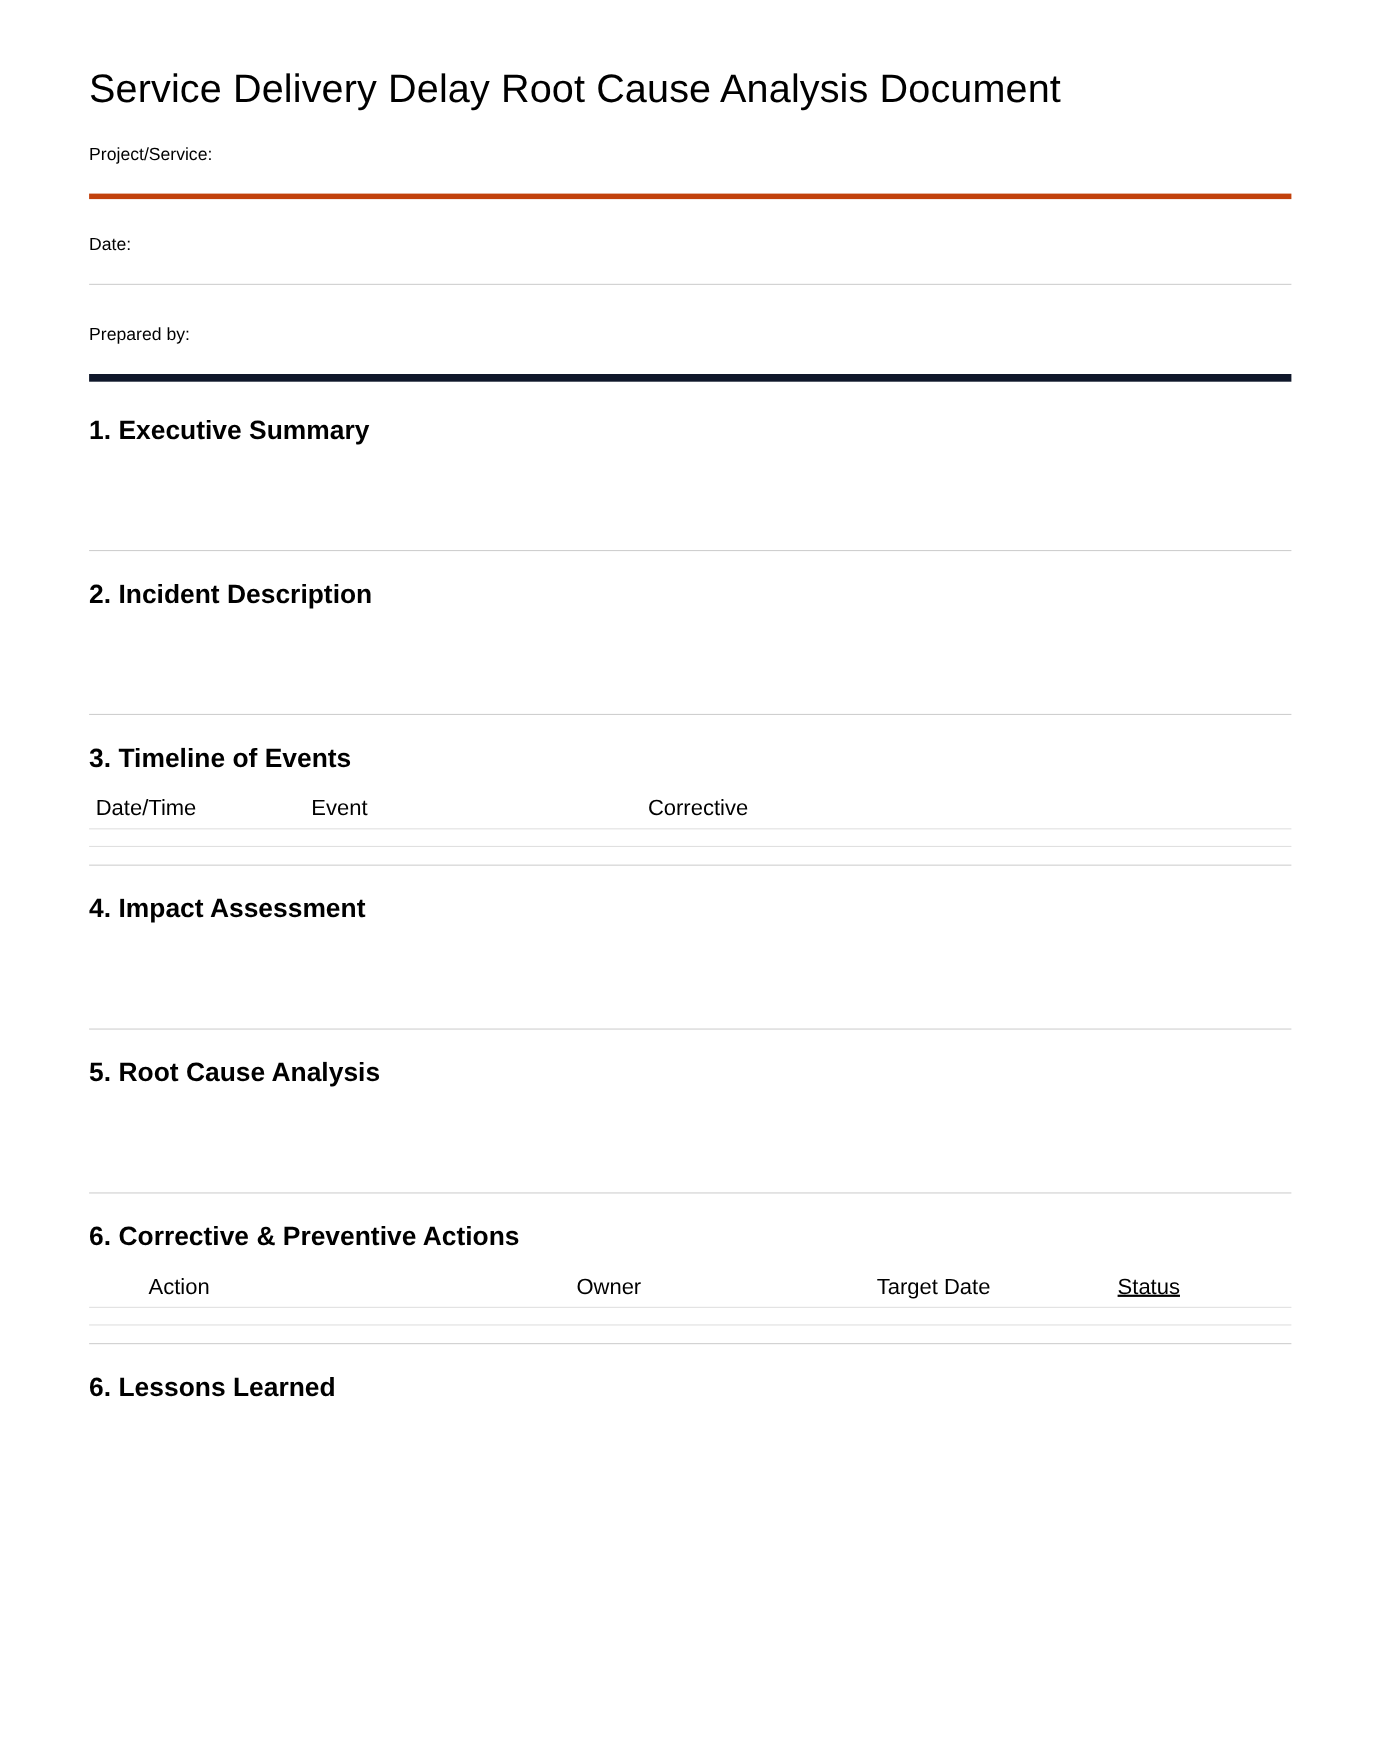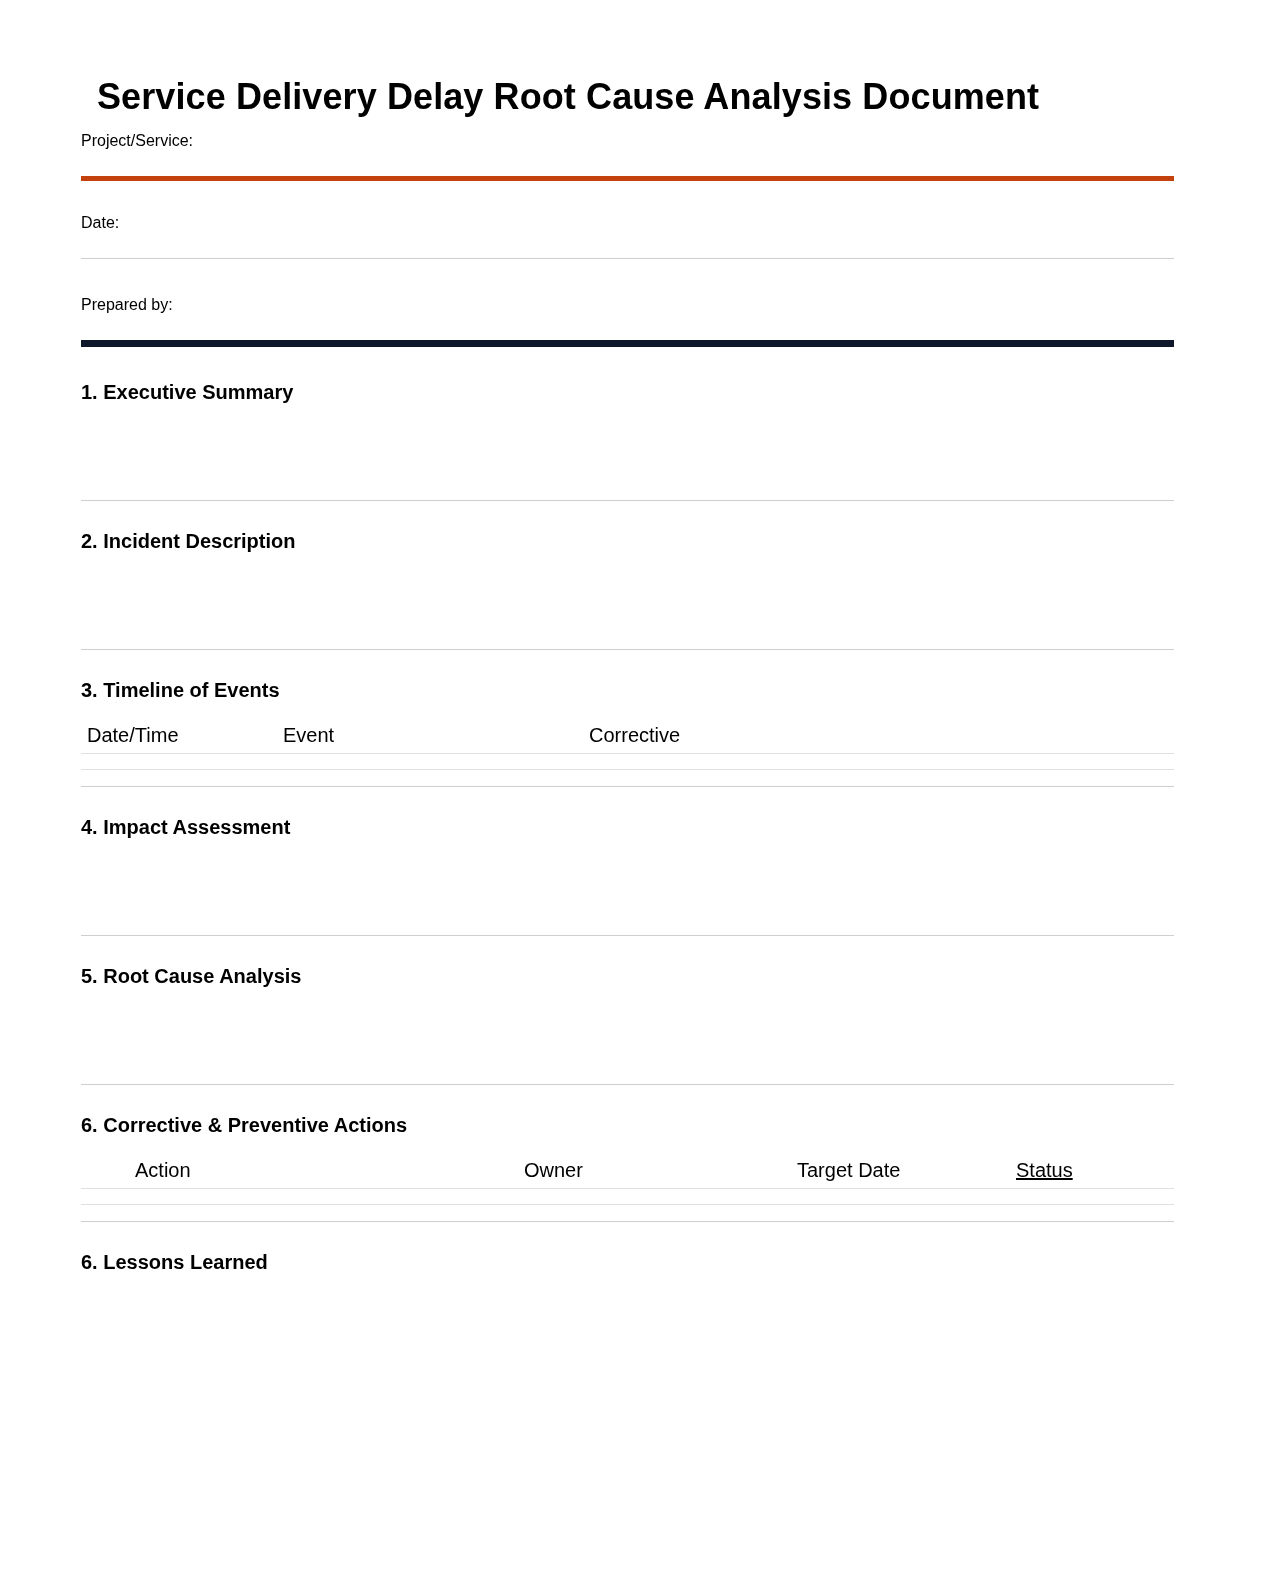--- a/index.html
+++ b/index.html
@@ -3,27 +3,27 @@
 <meta charset="utf-8">
 <style>
   html, body { margin: 0; padding: 0; background: #ffffff; }
   body {
     width: 1263px; min-height: 1579px;
     font-family: "Liberation Sans", sans-serif;
     color: #000;
   }
   .page { position: relative; padding: 0 89px 0 81px; }
   h1 {
-    margin: 16px; padding-top: 60px;
-    font-size: 36px; font-weight: bold; line-height: 42px;
+    margin: 0; padding-top: 60px;
+    font-size: 36px; font-weight: normal; line-height: 42px;
     letter-spacing: 0.1px;
   }
   .section { position: absolute; left: 81px; right: 89px; }
   .section h2 {
-    margin: 0; font-size: 20px; font-weight: bold; line-height: 24px;
+    margin: 0; font-size: 24px; font-weight: bold; line-height: 24px;
   }
   .rule { position: absolute; left: 81px; right: 89px; height: 0; border-top: 1px solid #cfcfcf; }
   .thin { border-top: 1px solid #e0e0e0; }
   .th { position: absolute; font-size: 20px; line-height: 18px; }
 </style>
 </head>
 <body>
 
 <div class="page">
   <h1>Service Delivery Delay Root Cause Analysis Document</h1>

